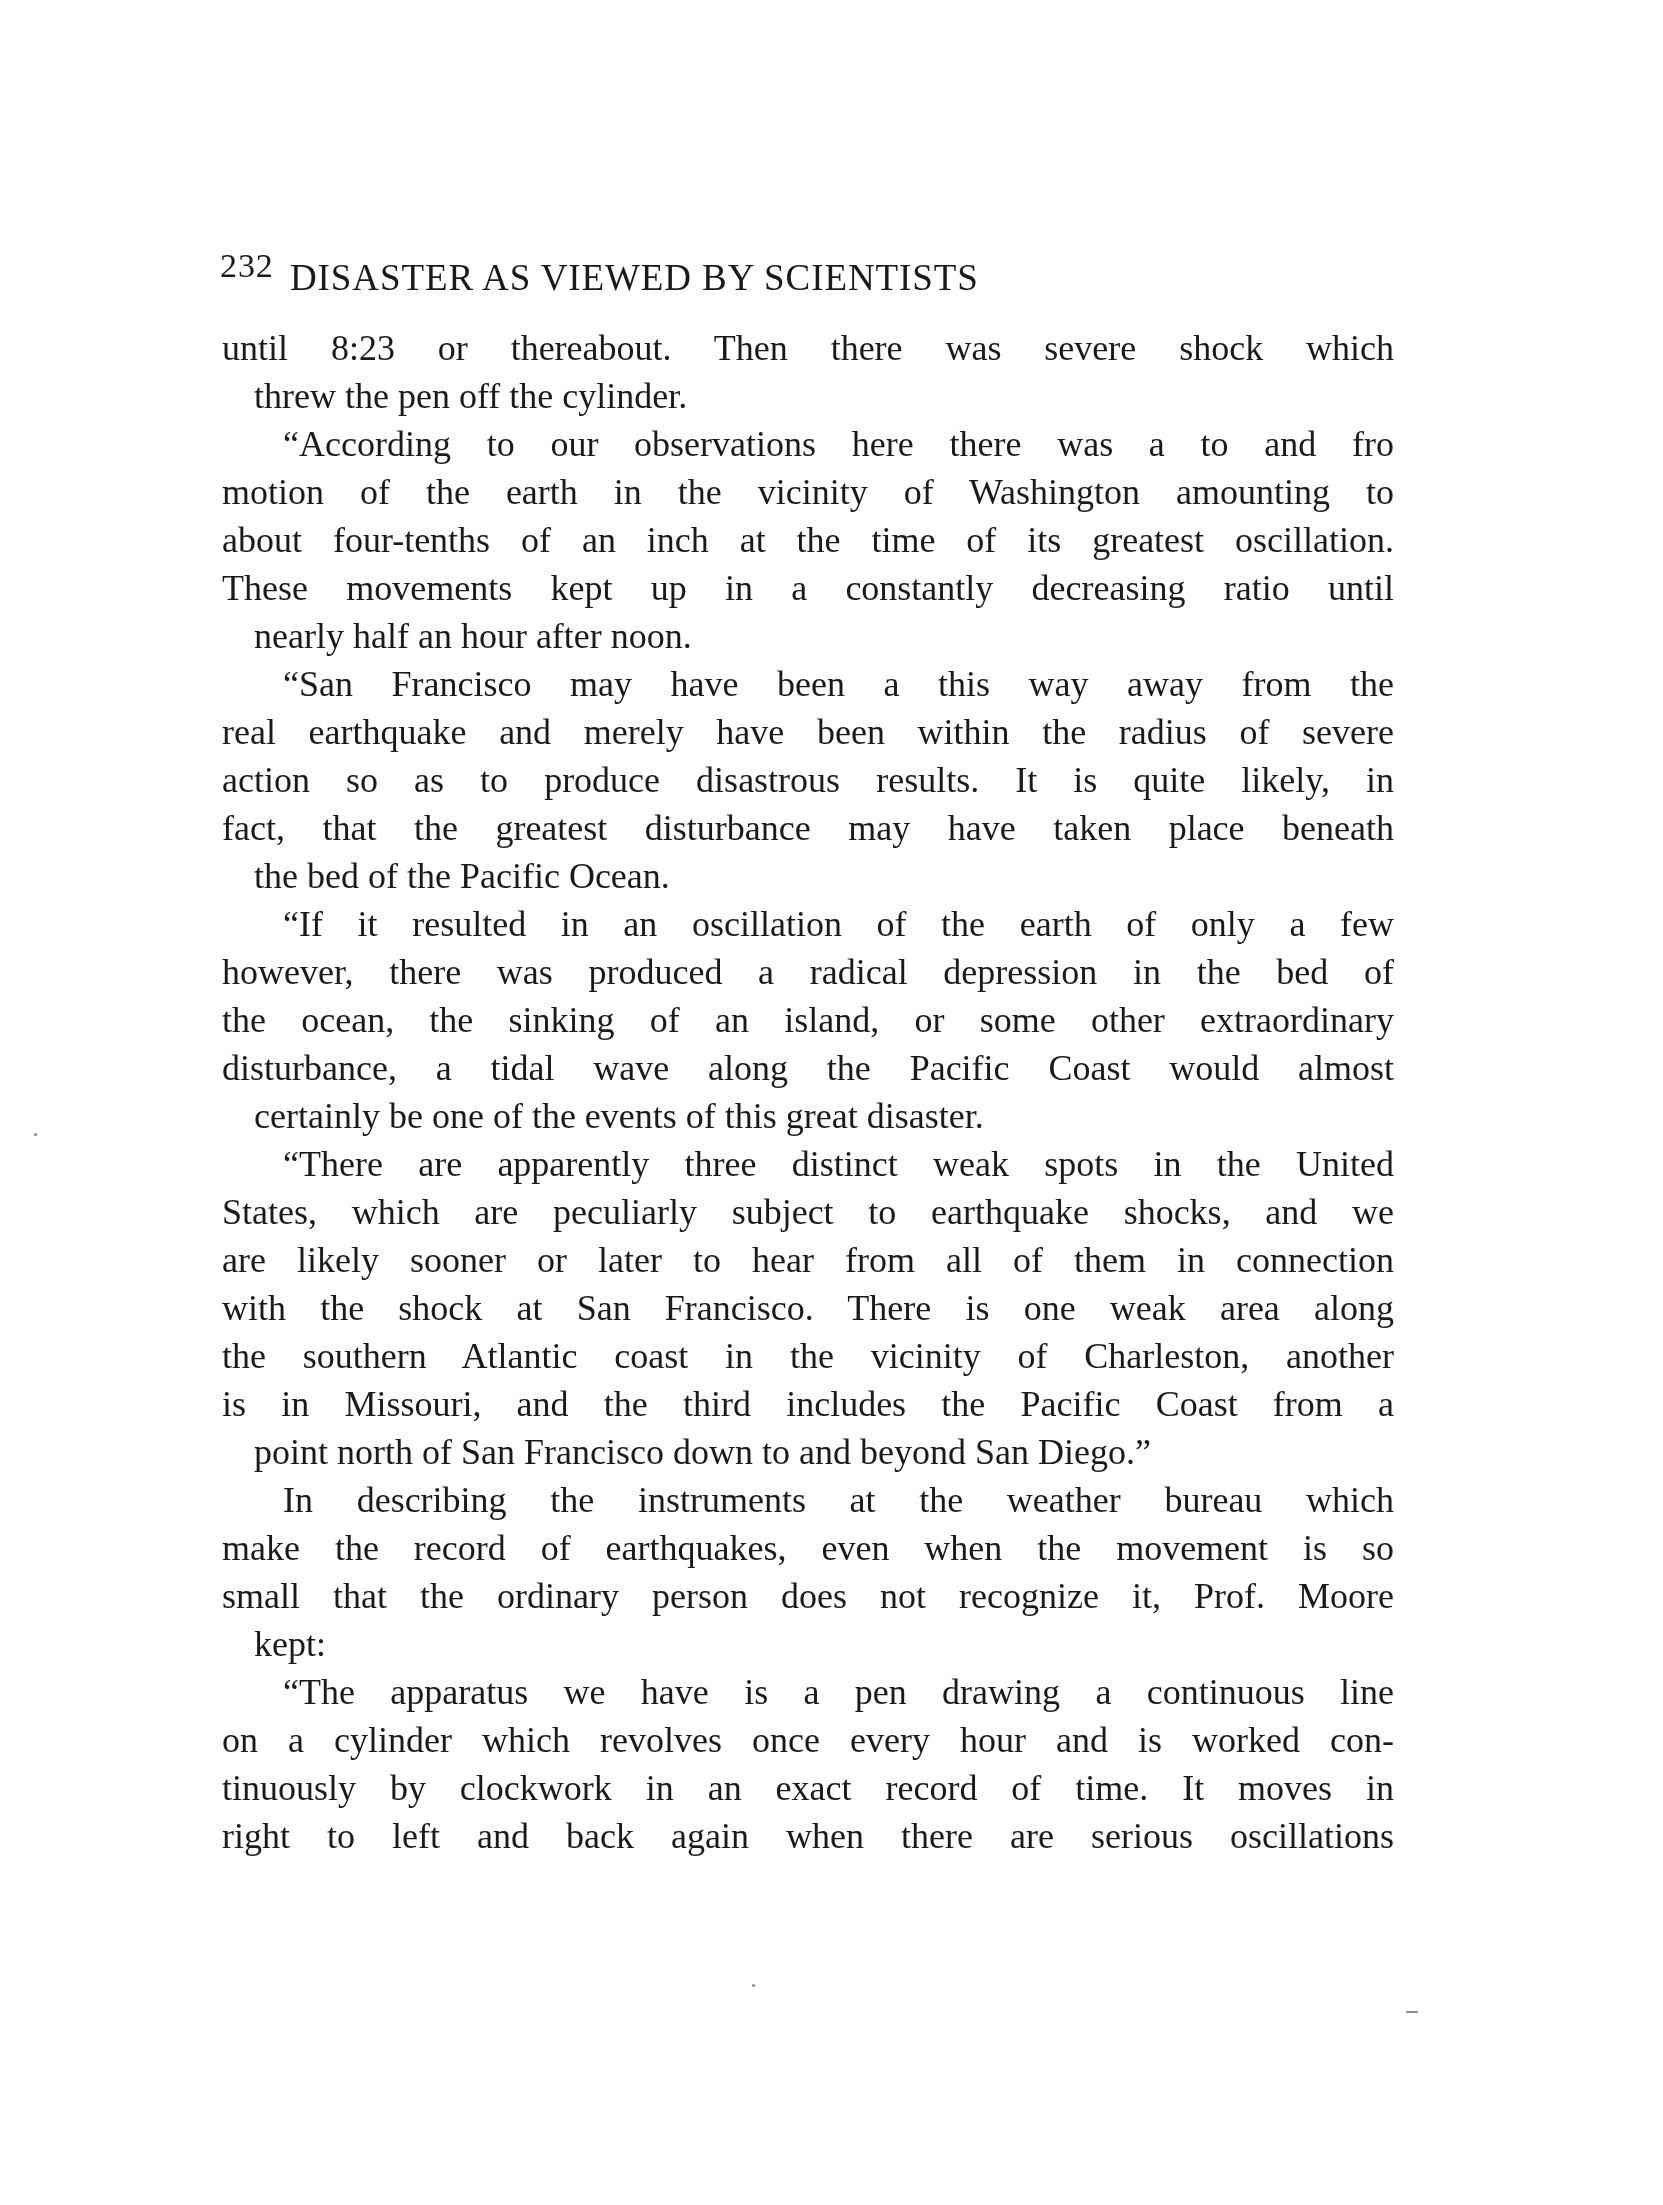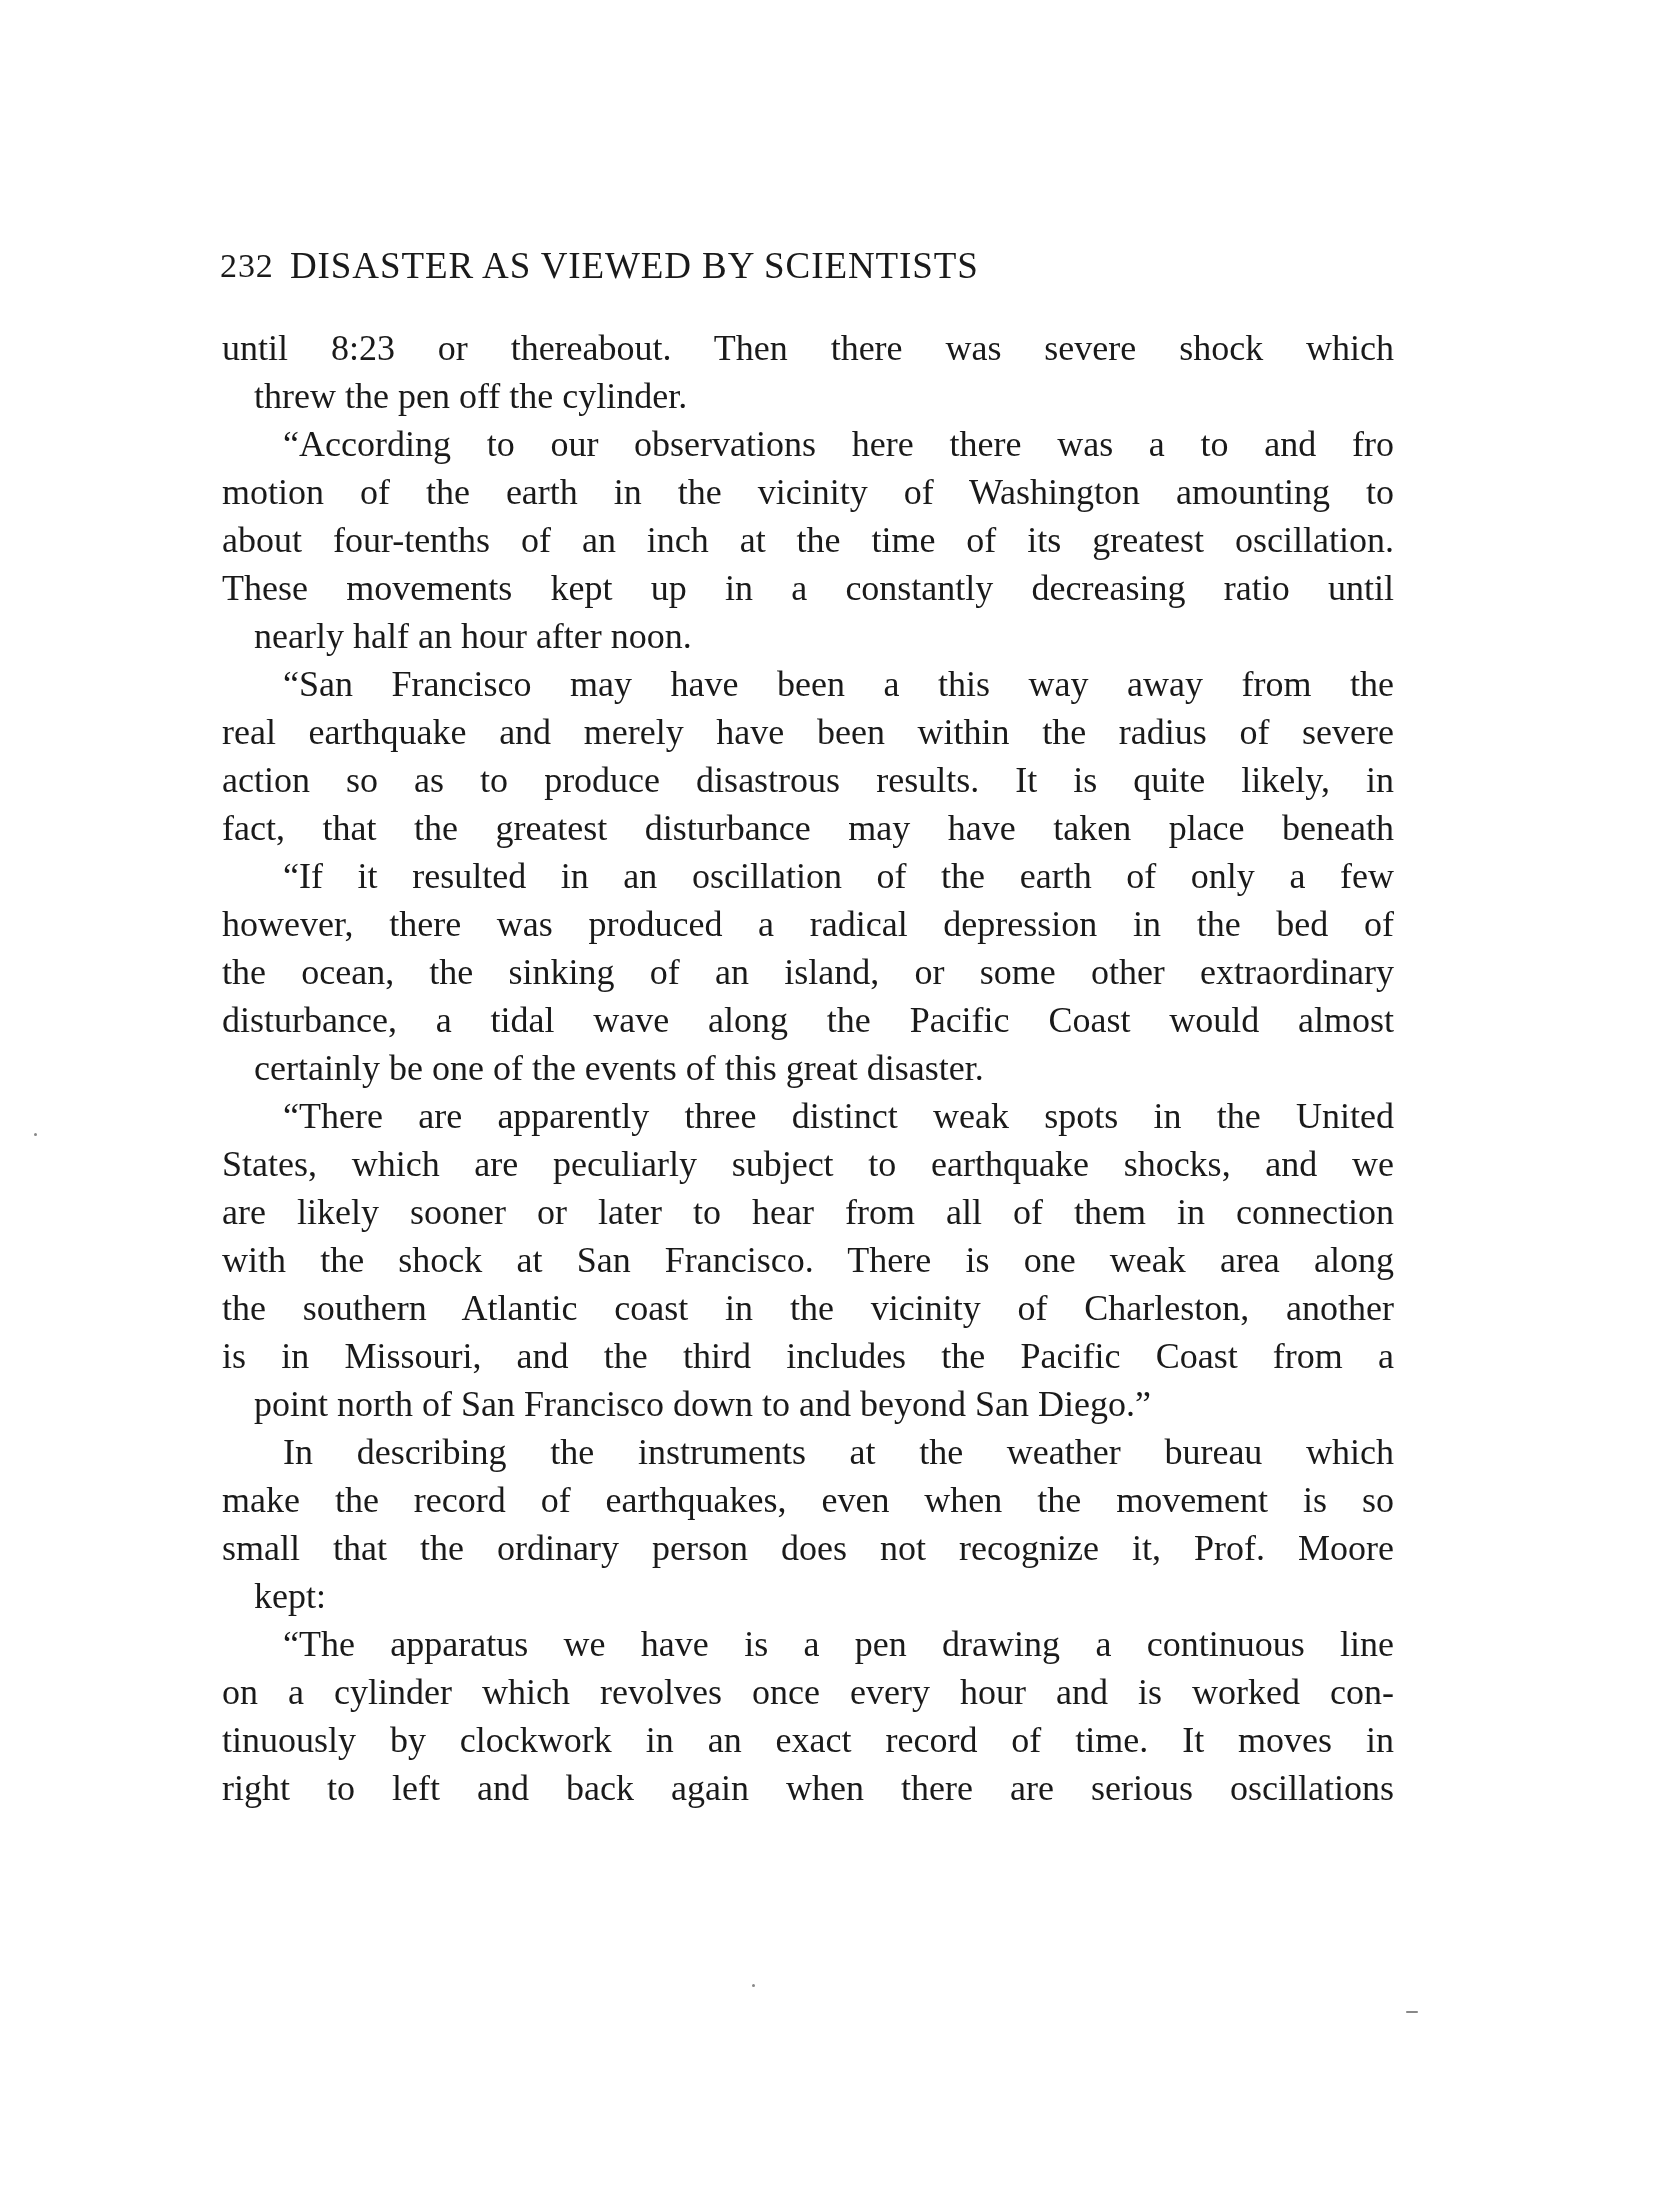--- a/index.html
+++ b/index.html
@@ -10,21 +10,21 @@
     }
     .page { position: absolute; left: 0; top: 0; width: 1639px; height: 2205px; }
     .header {
       position: absolute; left: 220px; top: 240px; width: 980px; height: 51px;
     }
     .page-num {
       position: absolute; left: 0; top: 6.8px;
       font-size: 34px; letter-spacing: 0.9px;
     }
     .running-title {
-      position: absolute; left: 70px; top: 4px;
+      position: absolute; left: 70px; top: 16px;
       font-size: 37px; letter-spacing: 0.9px; white-space: nowrap;
     }
     .body-text {
       position: absolute; left: 222px; top: 324px; width: 1172px;
     }
     .line {
       height: 48px; line-height: 48px; font-size: 36px;
       white-space: nowrap; text-align: justify; text-align-last: justify;
     }
     .line.last { text-align-last: left; margin-left: 32px; }
@@ -50,20 +50,21 @@
         <div class="line">motion of the earth in the vicinity of Washington amounting to</div>
         <div class="line">about four-tenths of an inch at the time of its greatest oscillation.</div>
         <div class="line">These movements kept up in a constantly decreasing ratio until</div>
         <div class="line last">nearly half an hour after noon.</div>
       </div>
       <div>
         <div class="line indent">“San Francisco may have been a this way away from the</div>
         <div class="line">real earthquake and merely have been within the radius of severe</div>
         <div class="line">action so as to produce disastrous results.  It is quite likely, in</div>
         <div class="line">fact, that the greatest disturbance may have taken place beneath</div>
+        <div class="line last">the bed of the Pacific Ocean.</div>
       </div>
       <div>
         <div class="line indent">“If it resulted in an oscillation of the earth of only a few</div>
         <div class="line">however, there was produced a radical depression in the bed of</div>
         <div class="line">the ocean, the sinking of an island, or some other extraordinary</div>
         <div class="line">disturbance, a tidal wave along the Pacific Coast would almost</div>
         <div class="line last">certainly be one of the events of this great disaster.</div>
       </div>
       <div>
         <div class="line indent">“There are apparently three distinct weak spots in the United</div>

